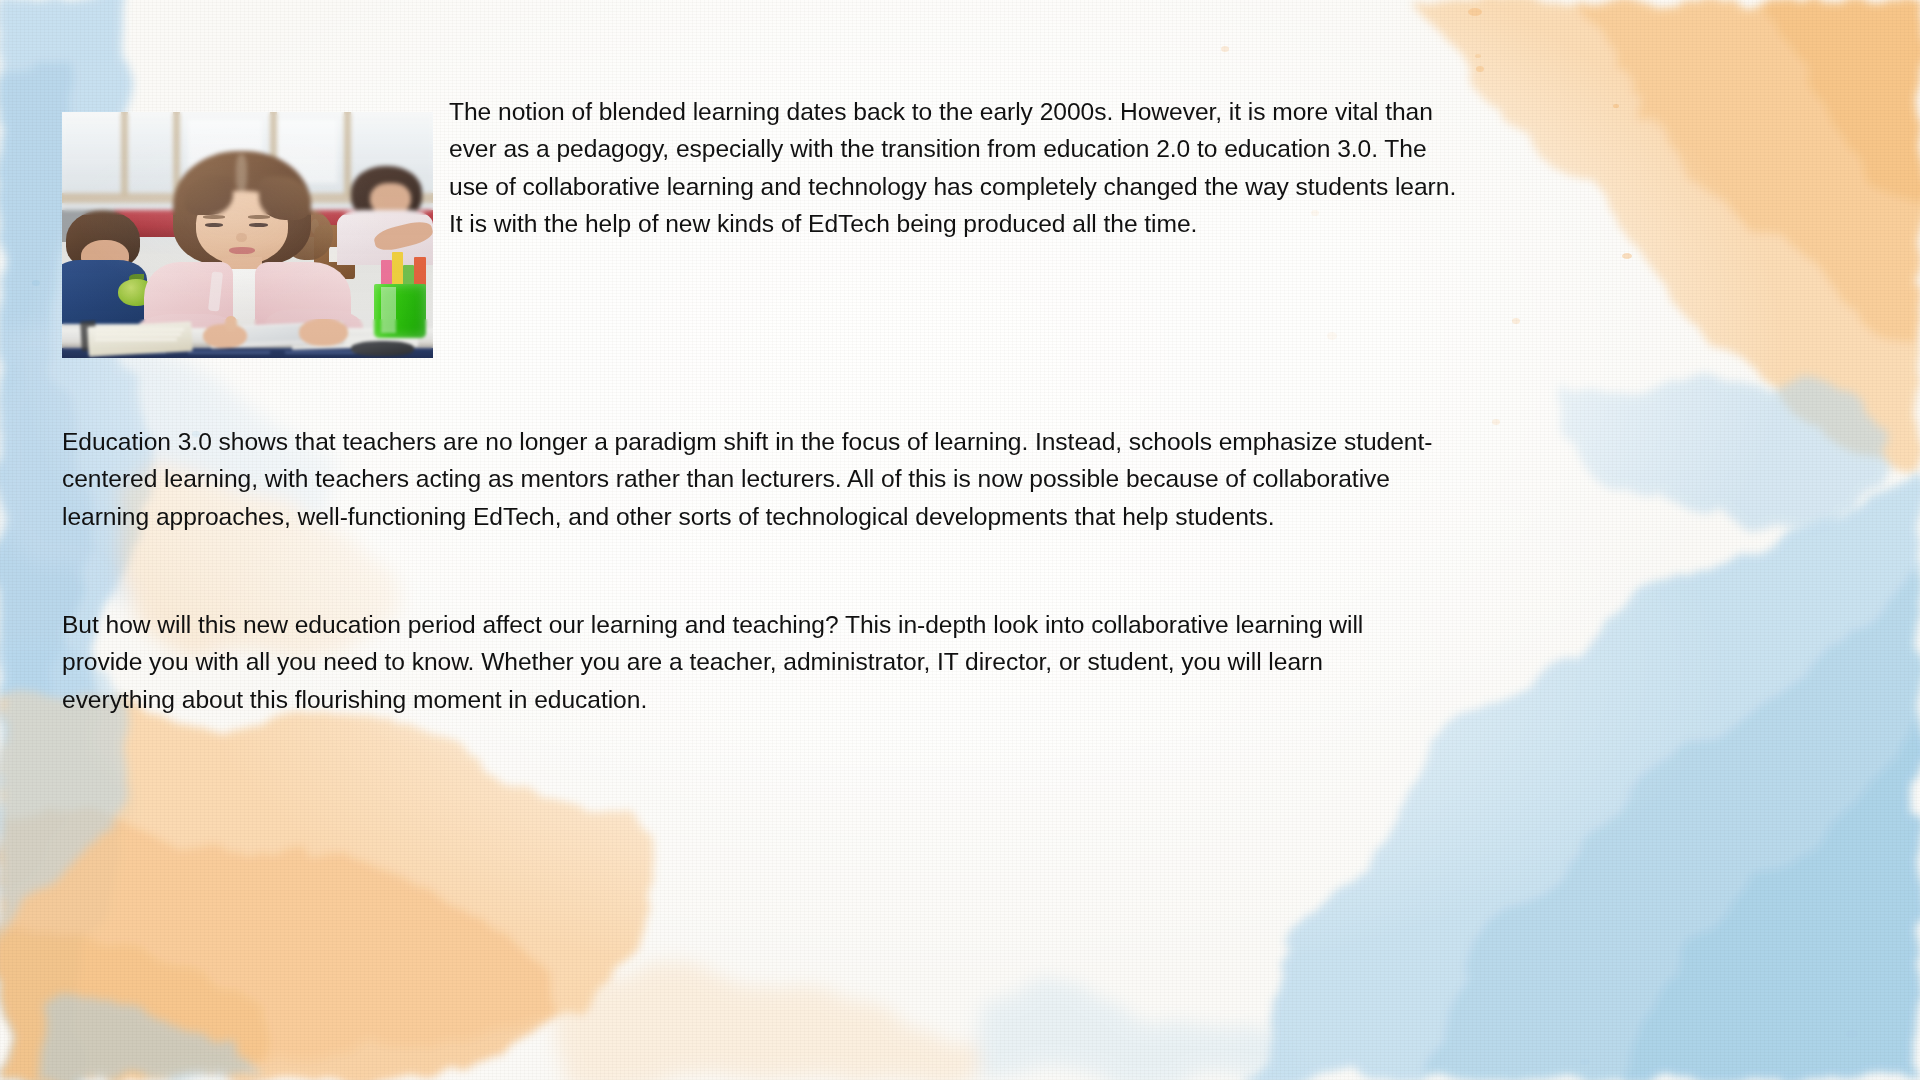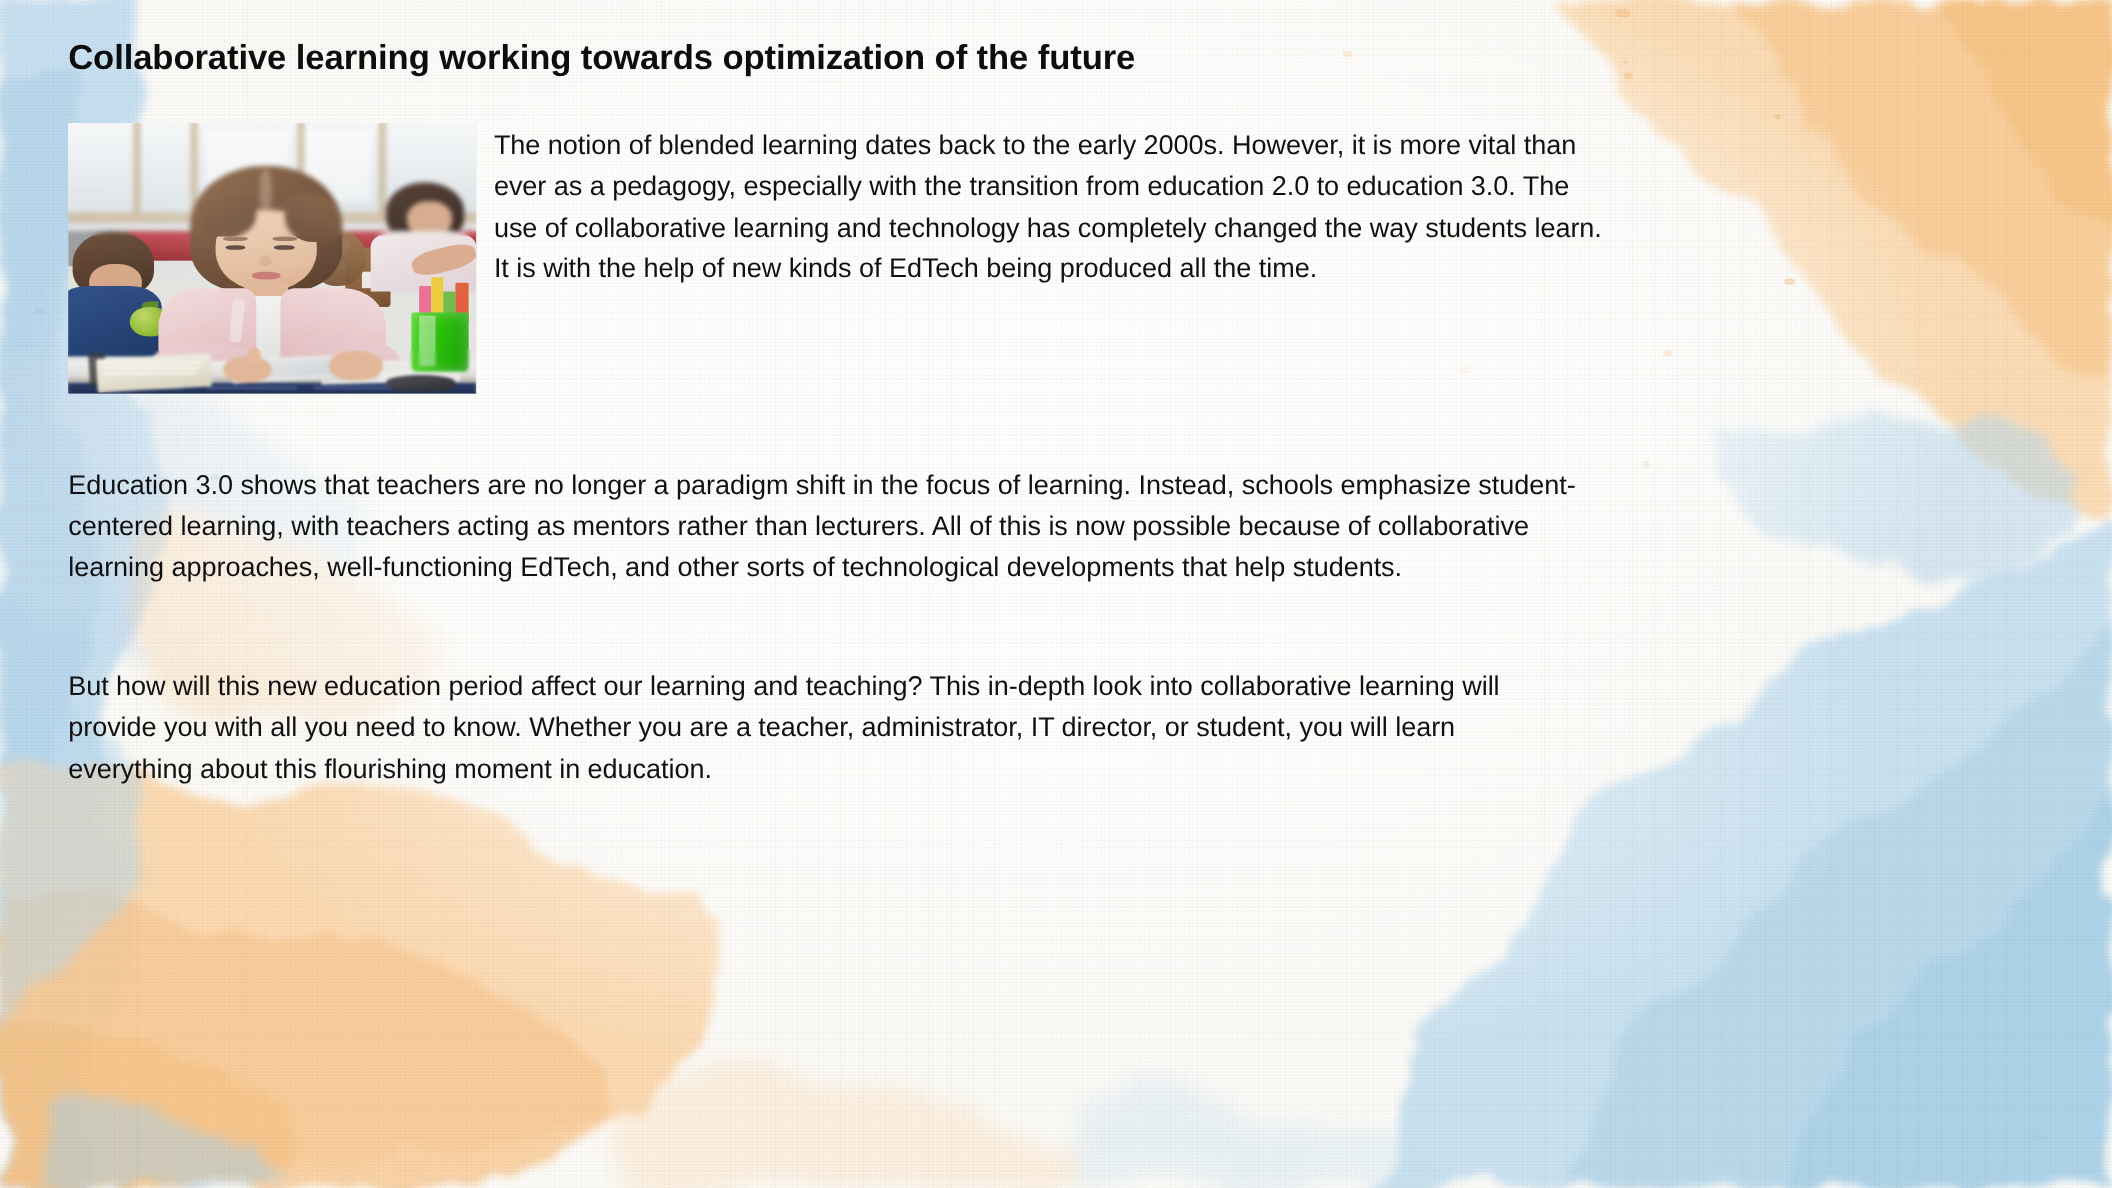--- a/index.html
+++ b/index.html
@@ -156,21 +156,21 @@
   #ph-blur-top   { left:0; top:0; width:100%; height:42%;
                    backdrop-filter:blur(2.2px); -webkit-backdrop-filter:blur(2.2px); }
   #ph-blur-bot   { left:0; top:84%; width:100%; height:16%;
                    backdrop-filter:blur(1.6px); -webkit-backdrop-filter:blur(1.6px); }
   #ph-light      { inset:0; background:radial-gradient(ellipse 70% 60% at 46% 42%,
                      rgba(255,255,255,.12) 0%, rgba(255,255,255,0) 60%),
                      linear-gradient(180deg, rgba(255,255,255,.10), rgba(0,0,0,.05)); }
 
   
   .body-text { color:#111; font-size:24.6px; line-height:37.4px; letter-spacing:-.05px; }
-  #intro-paragraph      { position:absolute; left:449px; top:114px;  width:1012px; }
+  #intro-paragraph      { position:absolute; left:449px; top:93px;  width:1012px; }
   #paragraph-education  { position:absolute; left:62px;  top:423px;  width:1400px; }
   #paragraph-outlook    { position:absolute; left:62px;  top:606px;  width:1370px; }
 </style>
 </head>
 <body>
 
 <div id="slide-bg">
 
   <svg viewBox="0 0 1920 1080" preserveAspectRatio="none">
     <defs>
@@ -247,21 +247,20 @@
       <ellipse cx="1585" cy="1062" rx="5" ry="3" fill="#b4d4ea" opacity=".45"></ellipse>
     </g>
   </svg>
 
   <div id="center-veil"></div>
   <div id="paper-grain"></div>
 </div>
 
 <div id="content">
 
-  <h1 id="page-title">Collaborative learning working towards optimization of the future</h1>
 
   <div id="classroom-photo" title="Young girl in a pink hooded sweatshirt using a tablet at a classroom desk, with a boy and another student working in the background and a green pencil cup on the desk">
 
     <div class="ph" id="ph-wall"></div>
     <div class="ph" id="ph-win-band"></div>
     <div class="ph ph-mullion" style="left:16%"></div>
     <div class="ph ph-mullion" style="left:30%"></div>
     <div class="ph ph-mullion" style="left:56%"></div>
     <div class="ph ph-mullion" style="left:76%"></div>
     <div class="ph ph-win-pane" style="left:34%; width:20%"></div>

